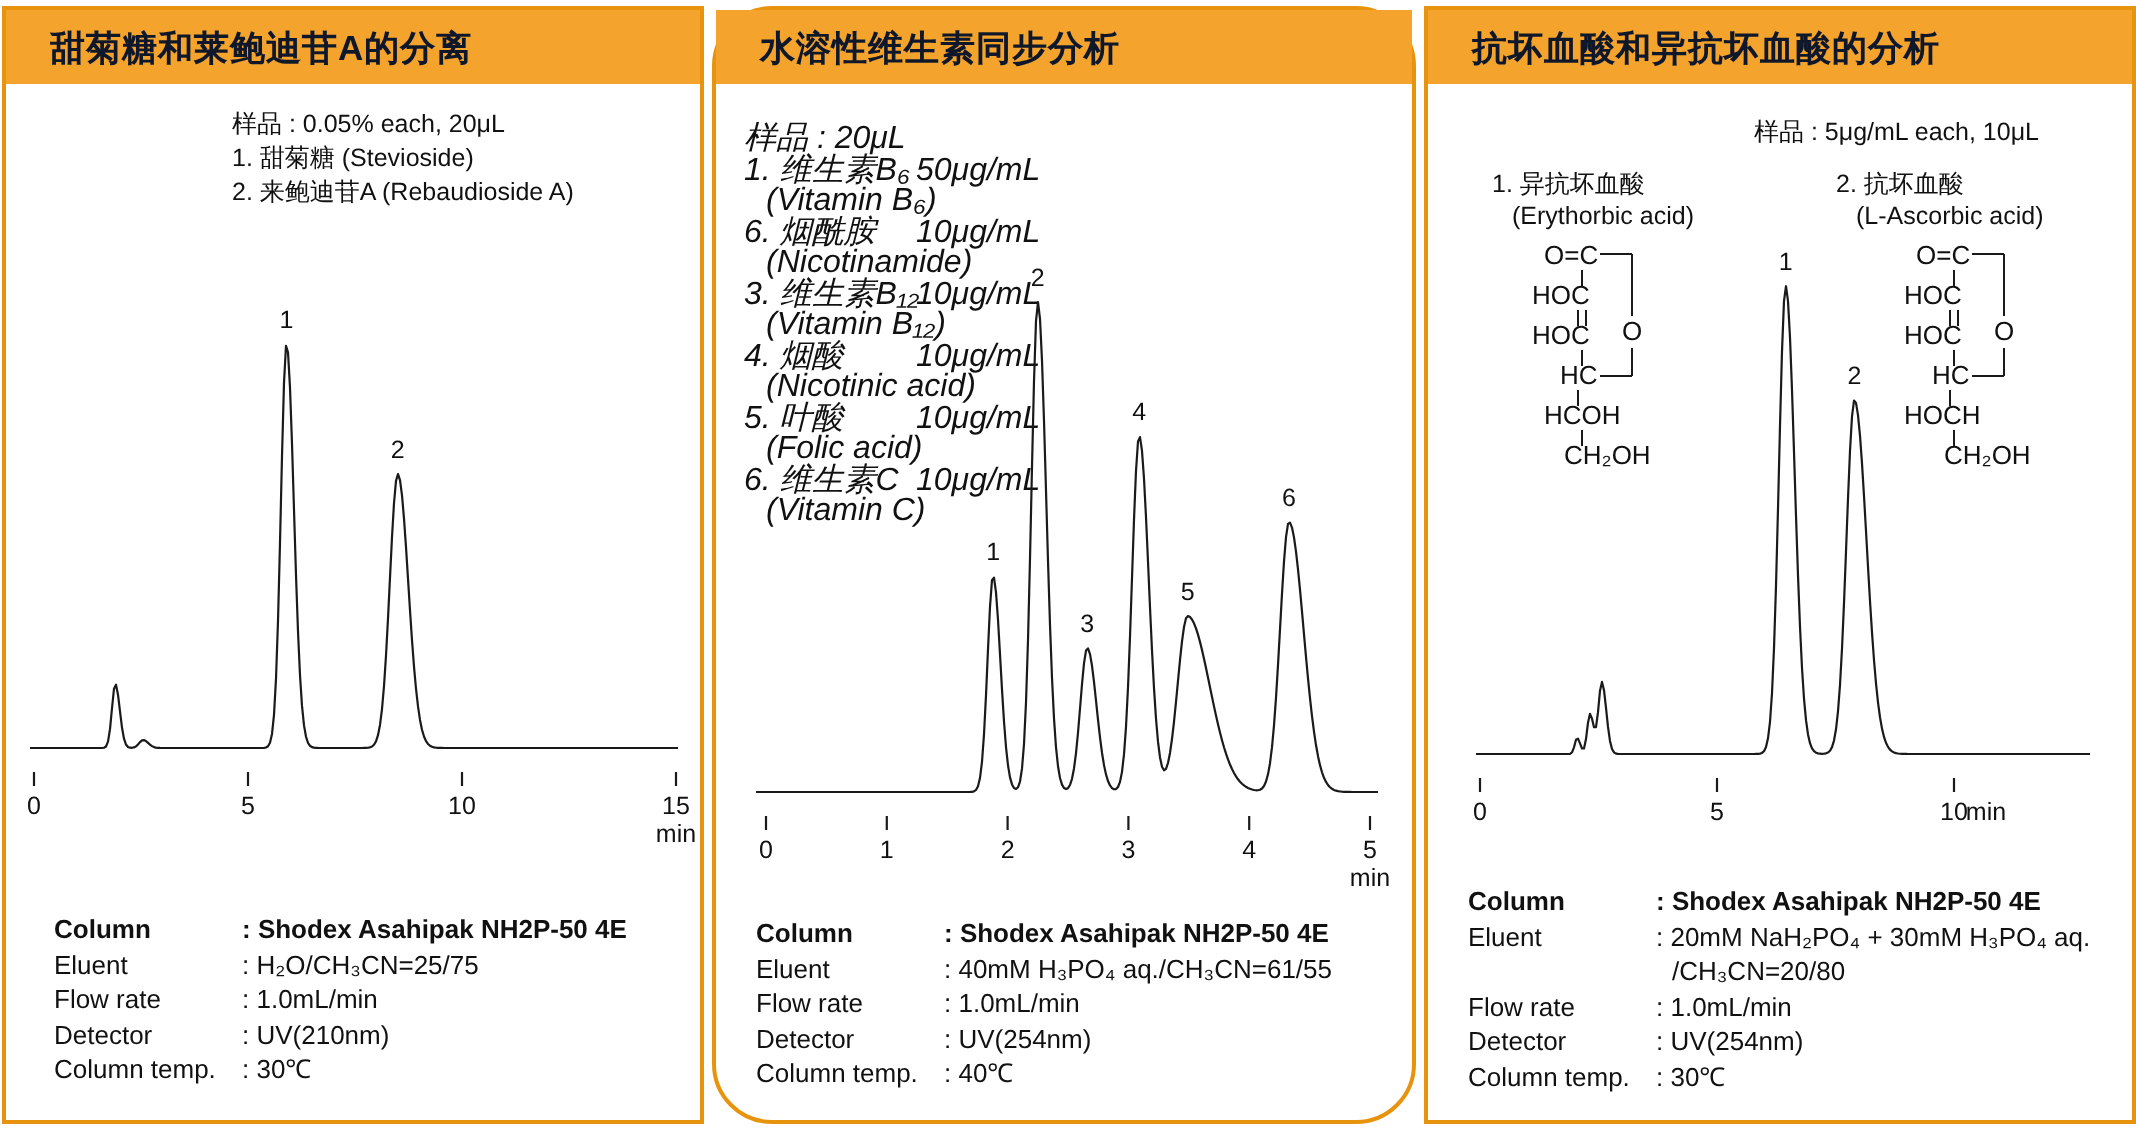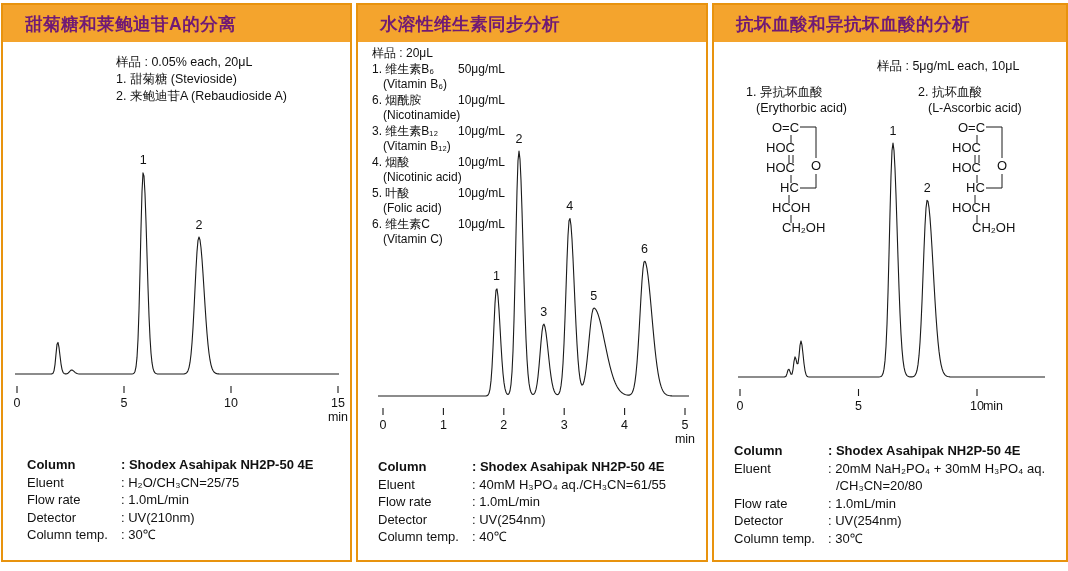--- a/index.html
+++ b/index.html
@@ -6,34 +6,34 @@
   body {
     width:1068px; height:571px; background:#ffffff;
     font-family:"Liberation Sans", sans-serif; color:#111;
     position:relative; overflow:hidden;
   }
   .panel {
     position:absolute; top:3px; height:559px;
     border:2px solid #e8930e; background:#fff;
   }
   #panel-0 { left:1px;  width:351px; }
-  #panel-1 { left:356px; width:352px; }
+  #panel-1 { left:356px; width:352px;border-radius:30px; }
   #panel-2 { left:712px; width:356px; }
   .panel-header {
     height:37px; background:#f4a42d;
     display:flex; align-items:center;
   }
   .panel-title {
-    font-size:17.5px; font-weight:bold; color:#701a75;
+    font-size:17.5px; font-weight:bold; color:#0f172a;
     padding-left:22px; letter-spacing:0.5px; white-space:nowrap;
   }
   .panel-body { position:relative; width:100%; height:542px; }
   .sample-block { position:absolute; font-size:12.5px; line-height:17px; white-space:nowrap; }
   #p0-sample { left:113px; top:12px; }
-  #p1-sample { left:14px; top:4px; font-size:12px; line-height:15px; }
+  #p1-sample { left:14px; top:20px; font-size:16px; line-height:15px;font-style:italic; }
   #p2-sample-heading { position:absolute; left:163px; top:16px; font-size:12.5px; white-space:nowrap; }
   .v-item { margin-top:1px; }
   .v-row { display:grid; grid-template-columns:86px auto; }
   .v-en { margin-left:11px; }
   .analyte { position:absolute; font-size:12.5px; line-height:16px; white-space:nowrap; }
   #p2-analyte-0 { left:32px; top:42px; }
   #p2-analyte-1 { left:204px; top:42px; }
   .analyte .en { margin-left:10px; }
   .struct-svg { position:absolute; top:76px; overflow:visible; }
   #p2-struct-0 { left:44px; }

